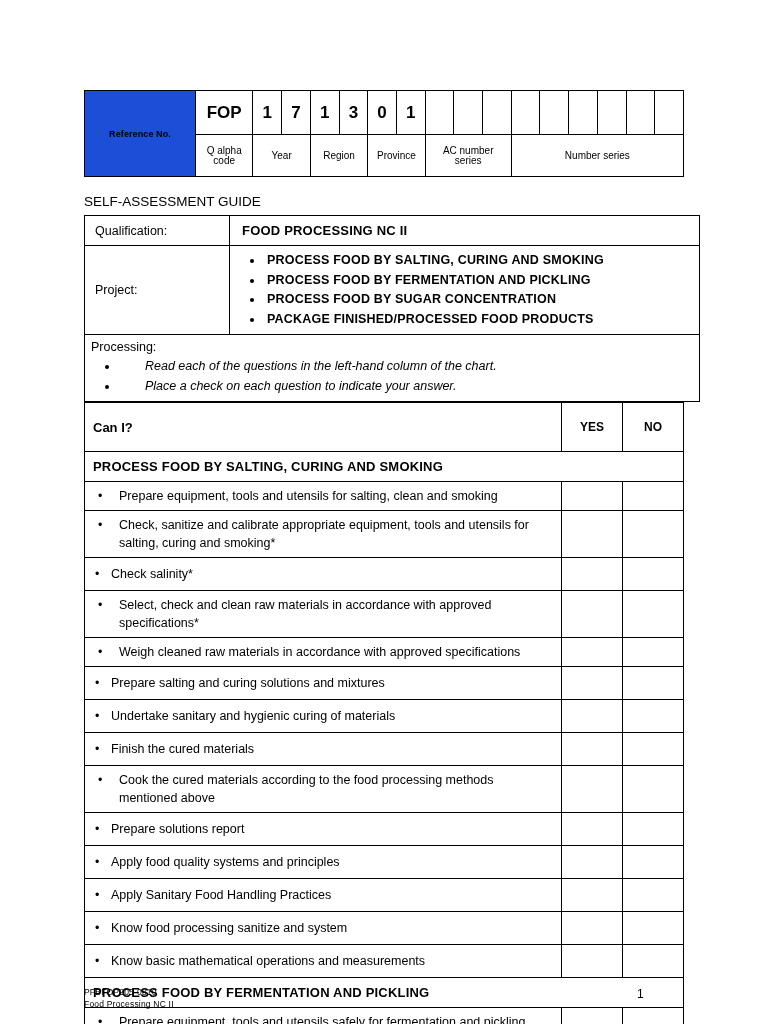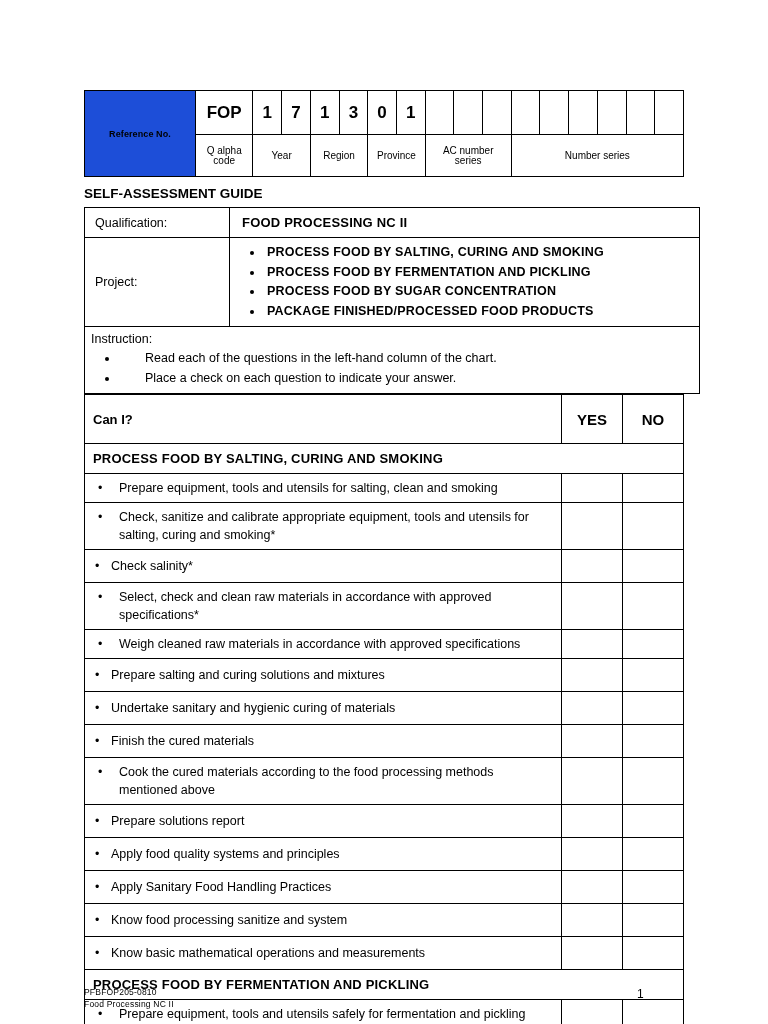--- a/index.html
+++ b/index.html
@@ -69,24 +69,24 @@
     height: 25px;
     line-height: 9.5px;
     padding: 1px 0;
   }
   td.refno-blank {
     height: 27px;
   }
 
   
   .title-block {
-    margin-top: 9px;
+    margin-top: 17px;
     margin-bottom: 5px;
     font-size: 13.5px;
-    font-weight: bold;
+    font-weight: normal;
     line-height: 16px;
   }
 
   
   table.info {
     border-collapse: collapse;
     table-layout: fixed;
     width: 616px;
   }
   table.info td {
@@ -124,20 +124,21 @@
     font-size: 12.5px;
   }
   .instr-head {
     font-size: 12.5px;
     line-height: 17px;
   }
   ul.instrlist {
     margin: 0;
     padding: 0 0 0 28px;
     list-style: disc;
+    font-style: italic;
   }
   ul.instrlist li {
     font-size: 12.5px;
     line-height: 20px;
     padding-left: 26px;
   }
 
   
   table.checklist {
     border-collapse: collapse;
@@ -151,21 +152,21 @@
   }
   td.canq {
     font-size: 13px;
     font-weight: bold;
     padding: 9px 0 9px 8px;
     height: 30px;
   }
   td.hdr-yn {
     width: 58px;
     text-align: center;
-    font-size: 15px;
+    font-size: 12px;
     font-weight: bold;
   }
   td.section-row {
     font-size: 13px;
     font-weight: bold;
     padding: 7px 0 7px 8px;
     letter-spacing: 0.2px;
   }
   td.item-cell {
     padding: 0;
@@ -271,21 +272,21 @@
           <ul class="projlist">
             <li>PROCESS FOOD BY SALTING, CURING AND SMOKING</li>
             <li>PROCESS FOOD BY FERMENTATION AND PICKLING</li>
             <li>PROCESS FOOD BY SUGAR CONCENTRATION</li>
             <li>PACKAGE FINISHED/PROCESSED FOOD PRODUCTS</li>
           </ul>
         </td>
       </tr>
       <tr>
         <td class="instruction" colspan="2">
-          <div class="instr-head">Instruction:</div>
+          <div class="instr-head">Processing:</div>
           <ul class="instrlist">
             <li>Read each of the questions in the left-hand column of the chart.</li>
             <li>Place a check on each question to indicate your answer.</li>
           </ul>
         </td>
       </tr>
     </tbody>
       </table>
 
     <table class="checklist">

